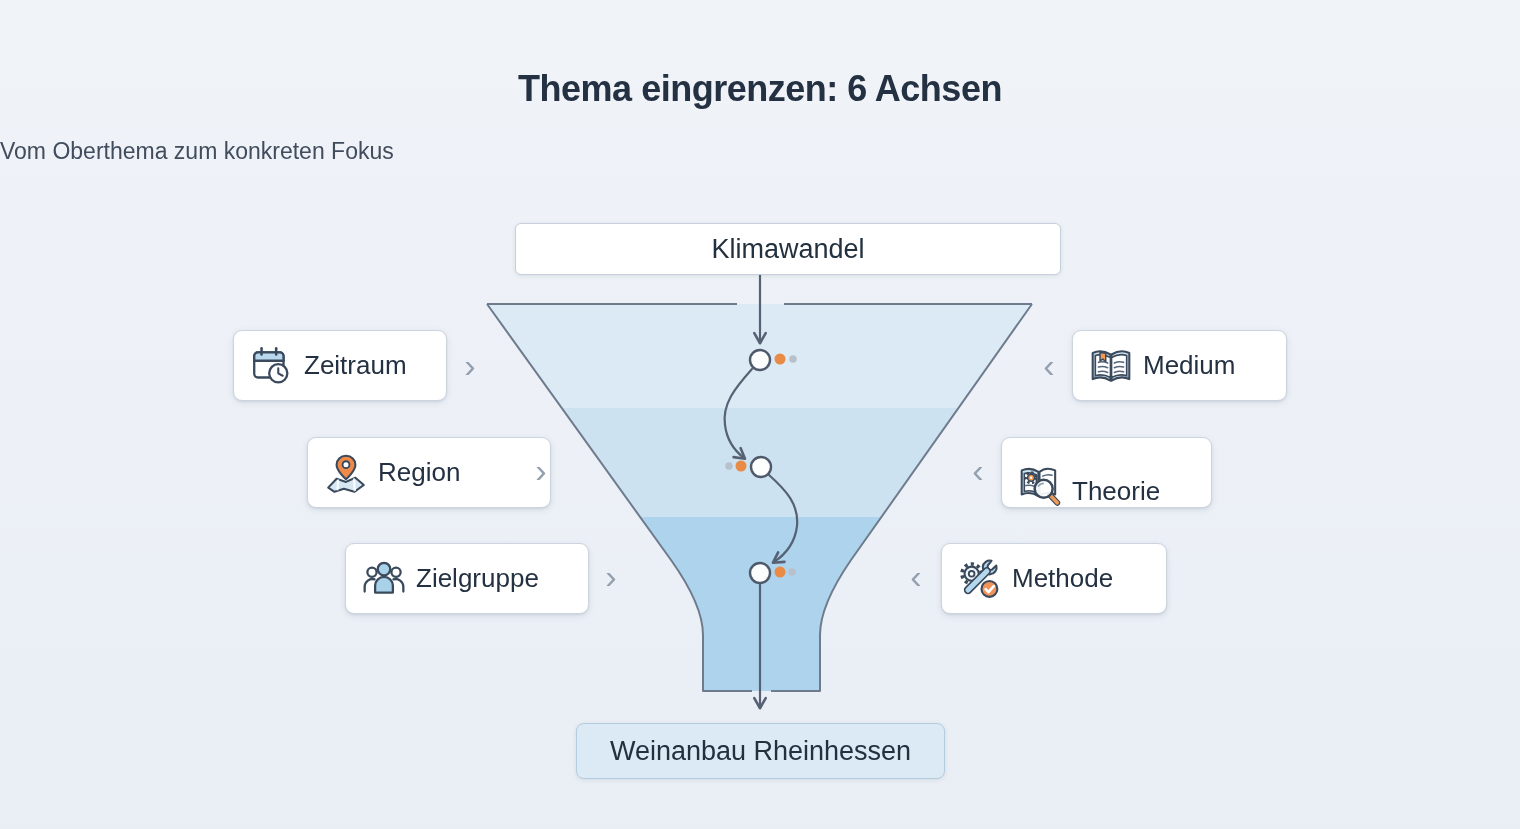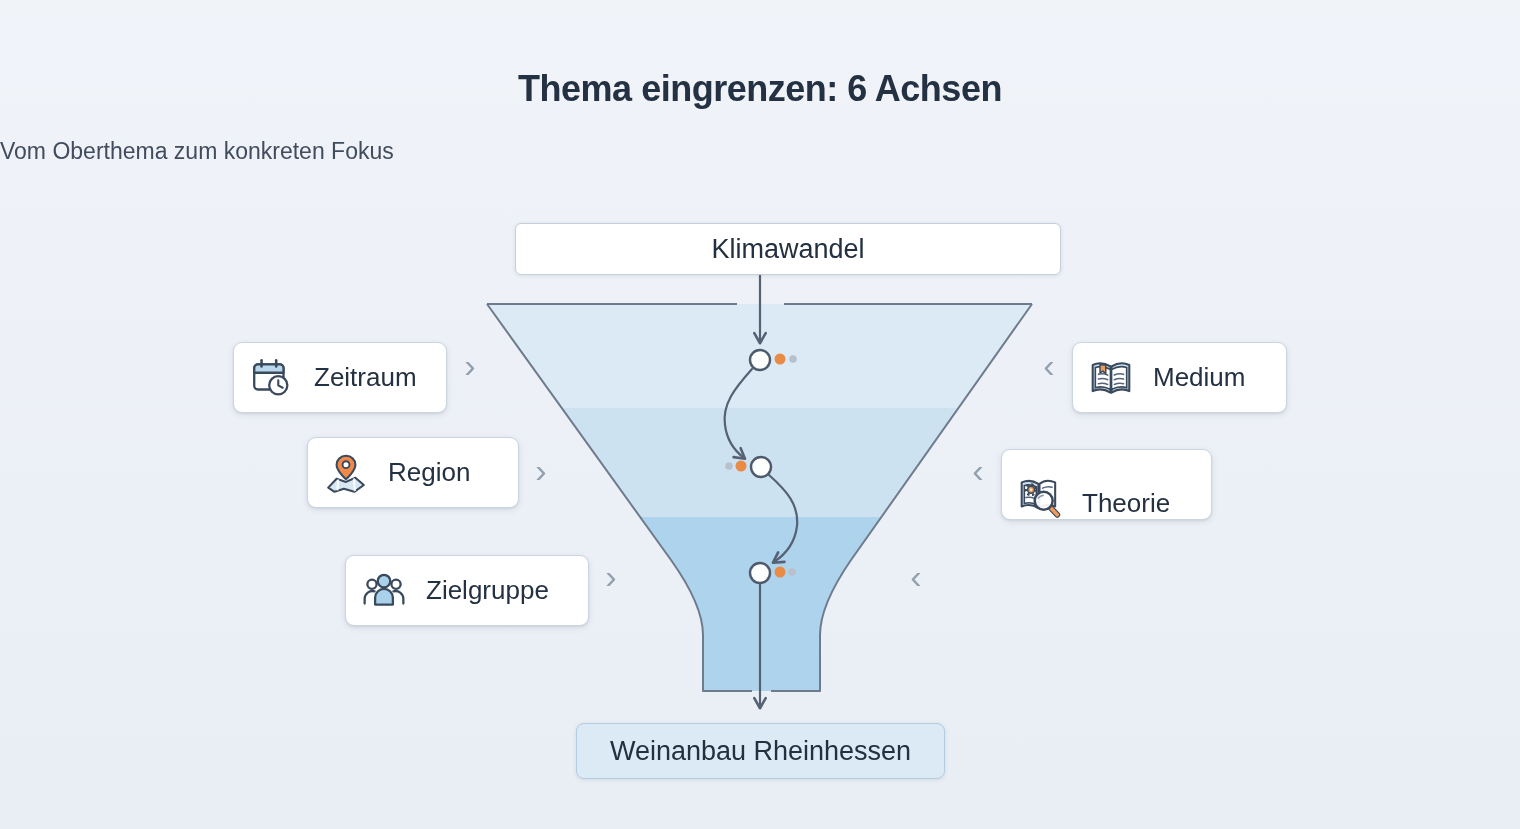--- a/index.html
+++ b/index.html
@@ -45,34 +45,34 @@
     display:flex;align-items:center;justify-content:center;
     font-size:27px;color:#22303f;
     z-index:2;box-sizing:border-box;
   }
   .axis-card{
     position:absolute;height:71px;
     background:#ffffff;
     border:1.5px solid #ccd4df;border-radius:9px;
     box-shadow:0 2px 6px rgba(30,45,70,.10),0 1px 2px rgba(30,45,70,.07);
     display:flex;align-items:center;
-    padding-left:15px;gap:19px;
-    z-index:2;box-sizing:border-box;margin-top:12px;
+    padding-left:15px;gap:9px;
+    z-index:2;box-sizing:border-box;
   }
   .axis-card .icon{width:46px;height:46px;flex:0 0 46px;display:inline-block;}
   .axis-card .icon svg{width:46px;height:46px;display:block;}
   .axis-card .lbl{font-size:26px;font-weight:500;color:#243142;white-space:nowrap;}
   .chev{
     position:absolute;z-index:2;
     font-size:34px;line-height:1;color:#93a0af;font-weight:400;
     transform:translate(-50%,-54%);
   }
   
   #card-zeitraum  {left:233px; top:330px; width:214px;}
-  #card-region    {left:307px; top:425px; width:212px;}
+  #card-region    {left:307px; top:437px; width:244px;}
   #card-zielgruppe{left:345px; top:543px; width:244px;}
   #card-medium    {left:1072px;top:330px; width:215px;text-align:center;}
   #card-theorie   {left:1001px;top:437px; width:211px;align-items:flex-end;}
   #card-methode   {left:941px; top:543px; width:226px;}
 </style>
 </head>
 <body>
 
 <div id="canvas">
 
@@ -206,20 +206,35 @@
         <circle cx="13.5" cy="16" r="1.1" fill="#ffffff"></circle>
         <line x1="31.5" y1="32.5" x2="38.5" y2="40" stroke="#3a4a5c" stroke-width="5.6" stroke-linecap="round"></line>
         <line x1="31.5" y1="32.5" x2="38.5" y2="40" stroke="#ef9a57" stroke-width="3.4" stroke-linecap="round"></line>
         <circle cx="25.5" cy="26.5" r="8.6" fill="rgba(255,255,255,0.92)" stroke="#3a4a5c" stroke-width="2.4"></circle>
         <path d="M20.5 24 A6 6 0 0 1 25 21.4" fill="none" stroke="#8fa0b2" stroke-width="1.6" stroke-linecap="round"></path>
       </svg>
     </span>
     <span class="lbl">Theorie</span>
   </div>
 
+  <div class="axis-card" id="card-methode">
+    <span class="icon">
+      <svg viewBox="0 0 44 44">
+        <circle cx="14" cy="17" r="9.3" fill="none" stroke="#3a4a5c" stroke-width="3.4" stroke-dasharray="3 3.1"></circle>
+        <circle cx="14" cy="17" r="6.8" fill="#eef4f9" stroke="#3a4a5c" stroke-width="2"></circle>
+        <circle cx="14" cy="17" r="2.7" fill="#ffffff" stroke="#3a4a5c" stroke-width="1.8"></circle>
+        <path d="M33 4.6 A6.6 6.6 0 1 0 37.6 9.2 L33.5 13 A3 3 0 0 1 29.5 9 Z" fill="#b5d8ef" stroke="#3a4a5c" stroke-width="2" stroke-linejoin="round"></path>
+        <line x1="28.5" y1="14.5" x2="10.5" y2="32.5" stroke="#3a4a5c" stroke-width="8" stroke-linecap="round"></line>
+        <line x1="28.5" y1="14.5" x2="10.5" y2="32.5" stroke="#b5d8ef" stroke-width="4.8" stroke-linecap="round"></line>
+        <circle cx="31" cy="31.5" r="7.6" fill="#f09358" stroke="#3a4a5c" stroke-width="2"></circle>
+        <path d="M27.4 31.7 L30.1 34.5 L35.2 28.8" fill="none" stroke="#ffffff" stroke-width="2.6" stroke-linecap="round" stroke-linejoin="round"></path>
+      </svg>
+    </span>
+    <span class="lbl">Methode</span>
+  </div>
 
   <span class="chev" style="left:470px;top:366px;">›</span>
   <span class="chev" style="left:541px;top:471px;">›</span>
   <span class="chev" style="left:611px;top:577px;">›</span>
   <span class="chev" style="left:1049px;top:366px;">‹</span>
   <span class="chev" style="left:978px;top:471px;">‹</span>
   <span class="chev" style="left:916px;top:577px;">‹</span>
 
   <div class="result-box">
     <span>Weinanbau Rheinhessen</span>

